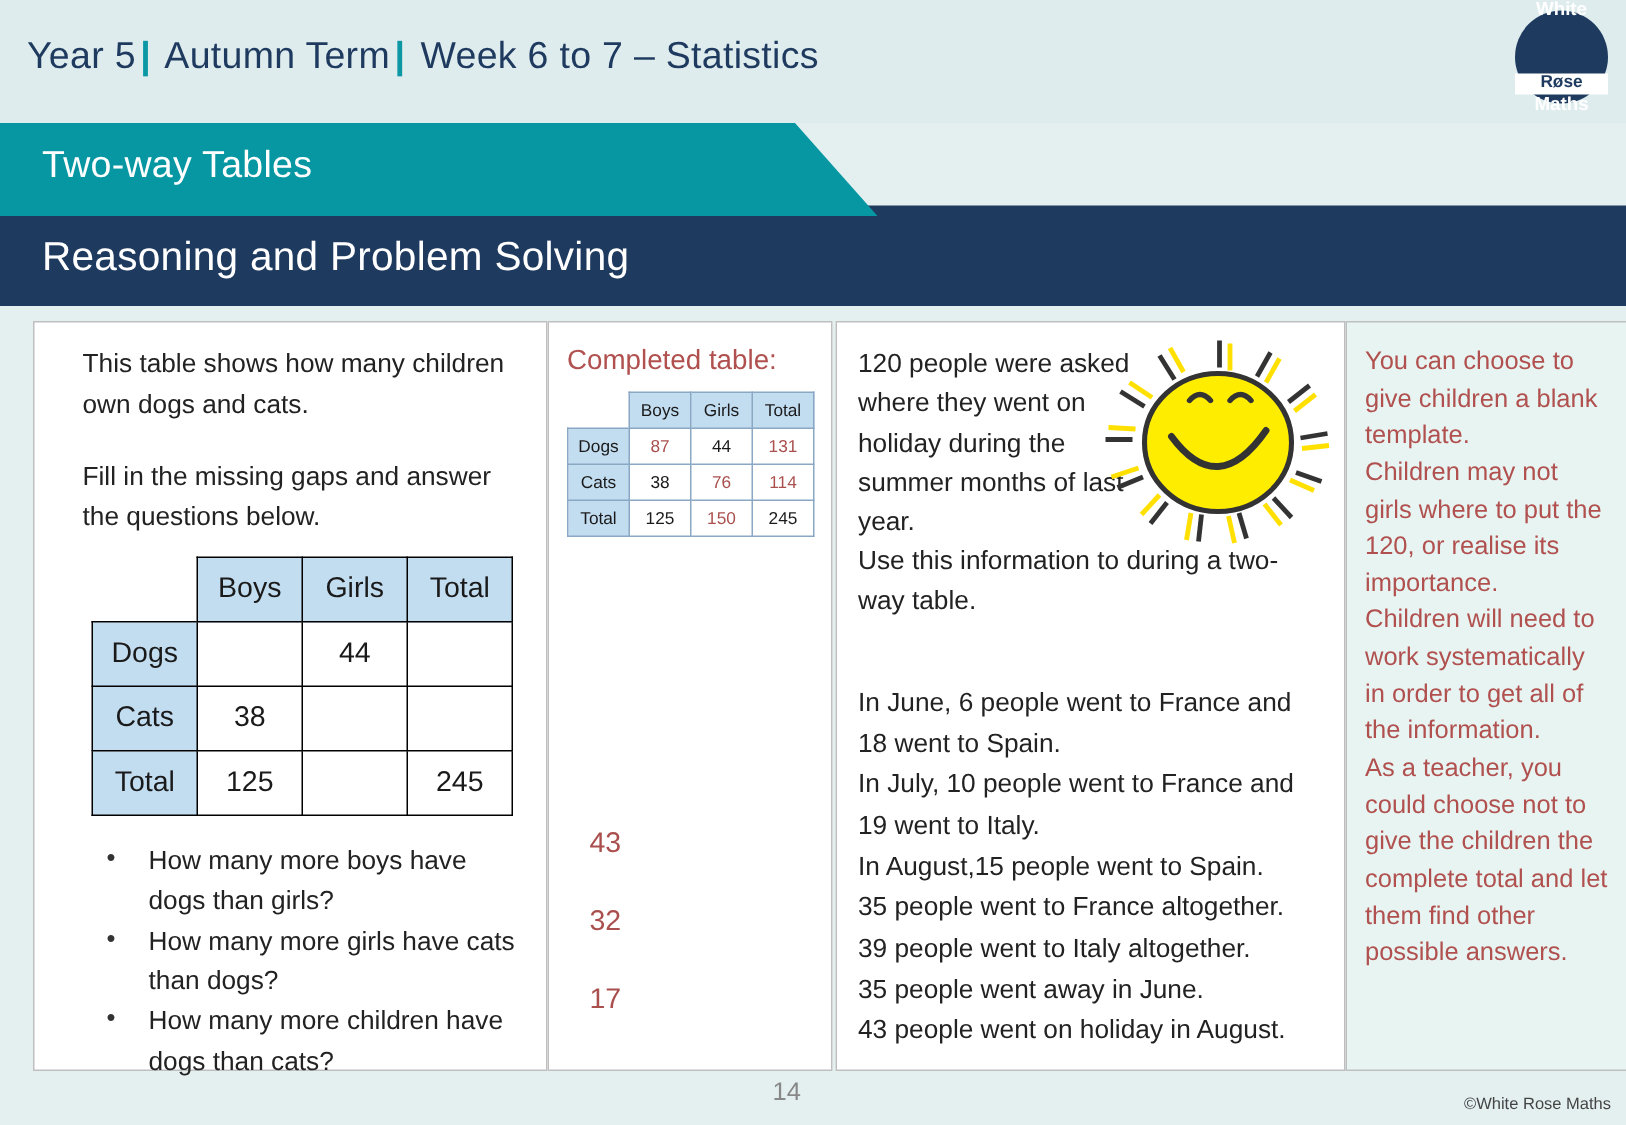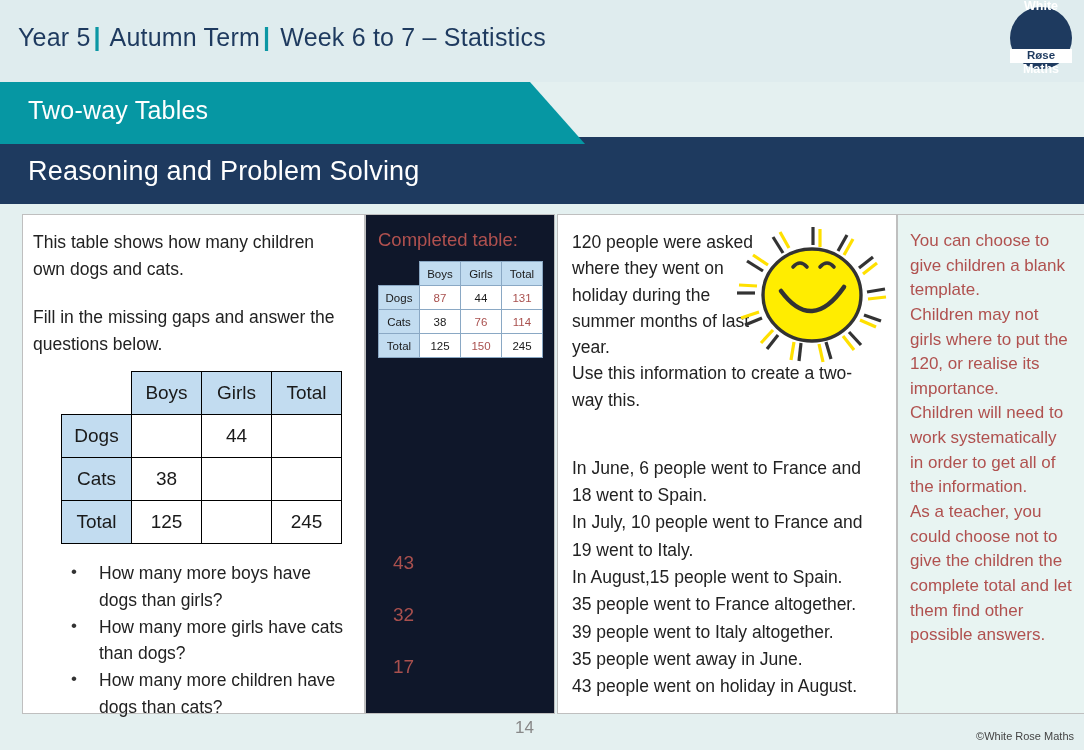--- a/index.html
+++ b/index.html
@@ -92,30 +92,30 @@
   }
 
   
   .panel {
     position: absolute;
     border: 1px solid #bfbfbf;
     box-sizing: border-box;
     background: #ffffff;
   }
   #panel-question { left: 22px;  top: 214px; width: 343px; height: 500px; }
-  #panel-answer   { left: 365px; top: 214px; width: 190px; height: 500px; background: #0f172a; }
+  #panel-answer   { left: 365px; top: 214px; width: 190px; height: 500px; background: #ffffff; }
   #panel-context  { left: 557px; top: 214px; width: 340px; height: 500px; }
   #panel-notes    { left: 897px; top: 214px; width: 187px; height: 500px; background: #e8f4f2; border-right: none; }
 
   .body-text {
     font-size: 17.5px;
     color: #222222;
     line-height: 1.52;
   }
-  .p-pad { padding: 14px 16px 0 10px; }
+  .p-pad { padding: 14px 16px 0 32px; }
 
   
   .main-table {
     border-collapse: collapse;
     margin: 14px 0 0 38px;
     font-size: 19px;
     color: #1a1a1a;
   }
   .main-table td {
     border: 1.6px solid #000000;
@@ -338,21 +338,21 @@
 
   <div class="ans-list">
     <div>43</div>
     <div>32</div>
     <div>17</div>
   </div>
 </div>
 
 <div class="panel" id="panel-context">
   <div class="ctx-intro">120 people were asked where they went on holiday during the summer months of last year.</div>
-  <div class="ctx-rest">Use this information to create a two-way this.</div>
+  <div class="ctx-rest">Use this information to during a two-way table.</div>
 
   <svg class="sun" viewBox="0 0 160 150">
     <g stroke="#333333" stroke-width="3.2" stroke-linecap="butt">
       <line x1="80" y1="4" x2="80" y2="22"></line>
       <line x1="114" y1="12" x2="105" y2="28"></line>
       <line x1="140" y1="34" x2="126" y2="45"></line>
       <line x1="152" y1="66" x2="134" y2="69"></line>
       <line x1="148" y1="98" x2="131" y2="92"></line>
       <line x1="128" y1="122" x2="116" y2="109"></line>
       <line x1="98" y1="136" x2="93" y2="119"></line>

